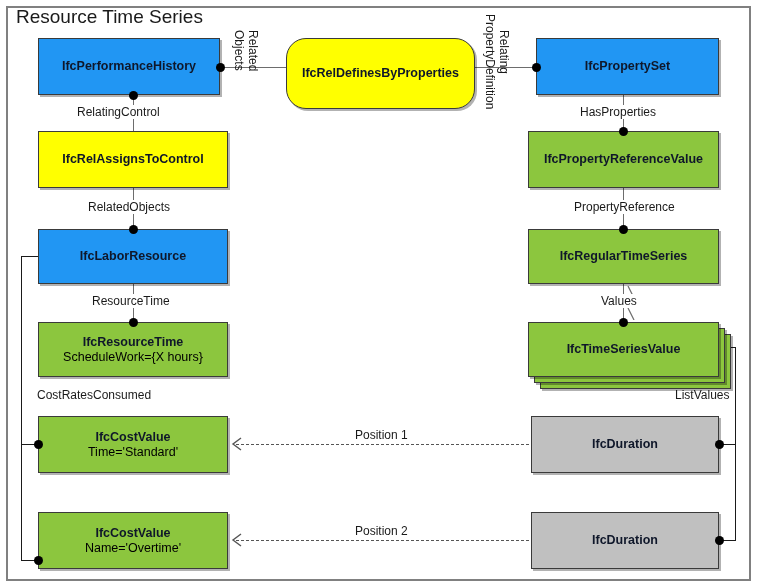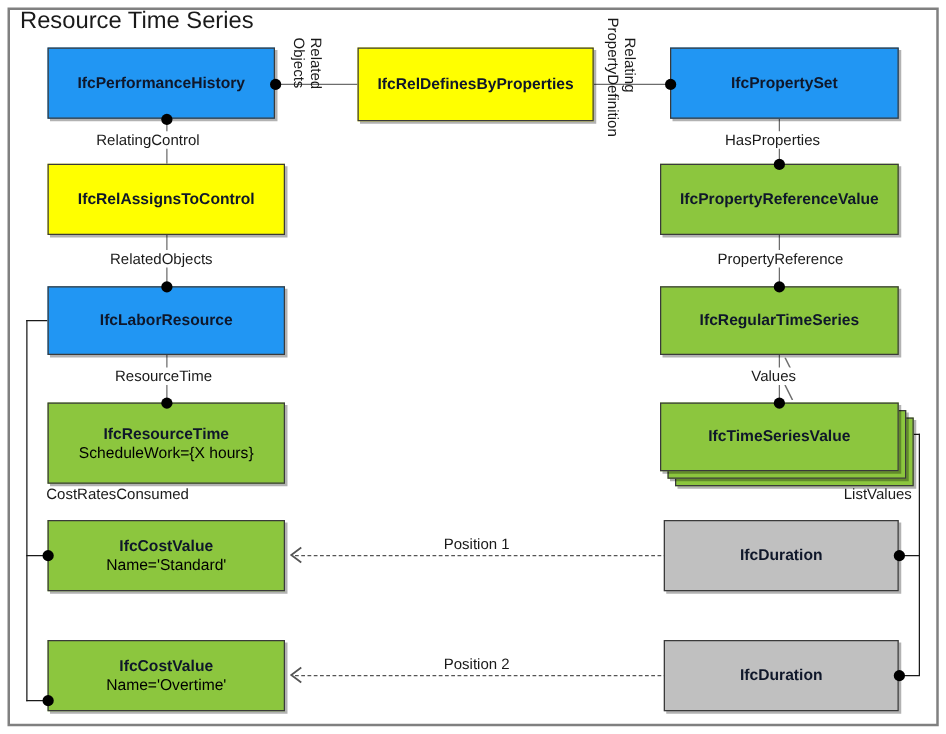--- a/index.html
+++ b/index.html
@@ -172,21 +172,21 @@
   <div class="arrowhead" style="left:230px; top:533px;">
     <svg width="14" height="14" viewBox="0 0 14 14">
         <path d="M11 1 L3 7 L11 13" fill="none" stroke="#555" stroke-width="1.4"></path>
       </svg>
   </div>
 
   <div class="ebox blue" style="left:38px; top:38px; width:182px; height:57px;">
     <span class="nm">IfcPerformanceHistory</span>
   </div>
 
-  <div class="ebox yellow" style="left:286px; top:38px; width:189px; height:59px;">
+  <div class="ebox yellow" style="left:286px; top:38px; width:189px; height:71px;border-radius:20px;">
     <span class="nm">IfcRelDefinesByProperties</span>
   </div>
 
   <div class="ebox blue" style="left:536px; top:38px; width:183px; height:57px;">
     <span class="nm">IfcPropertySet</span>
   </div>
 
   <div class="ebox yellow" style="left:38px; top:131px; width:190px; height:57px;">
     <span class="nm">IfcRelAssignsToControl</span>
   </div>
@@ -196,35 +196,35 @@
   </div>
 
   <div class="ebox blue" style="left:38px; top:229px; width:190px; height:55px;">
     <span class="nm">IfcLaborResource</span>
   </div>
 
   <div class="ebox green" style="left:528px; top:229px; width:191px; height:55px;">
     <span class="nm">IfcRegularTimeSeries</span>
   </div>
 
-  <div class="ebox green" style="left:38px; top:322px; width:190px; height:65px;">
+  <div class="ebox green" style="left:38px; top:322px; width:190px; height:55px;">
     <span class="nm">IfcResourceTime</span>
     <span class="attr">ScheduleWork={X hours}</span>
   </div>
 
   <div class="stack-ghost" style="left:540px; top:334px; width:191px; height:55px;"></div>
   <div class="stack-ghost" style="left:534px; top:328px; width:191px; height:55px;"></div>
 
   <div class="ebox green" style="left:528px; top:322px; width:191px; height:55px;">
     <span class="nm">IfcTimeSeriesValue</span>
   </div>
 
   <div class="ebox green" style="left:38px; top:416px; width:190px; height:57px;">
     <span class="nm">IfcCostValue</span>
-    <span class="attr">Name='Standard'</span>
+    <span class="attr">Time='Standard'</span>
   </div>
 
   <div class="ebox gray" style="left:531px; top:416px; width:188px; height:57px;">
     <span class="nm">IfcDuration</span>
   </div>
 
   <div class="ebox green" style="left:38px; top:512px; width:190px; height:57px;">
     <span class="nm">IfcCostValue</span>
     <span class="attr">Name='Overtime'</span>
   </div>

